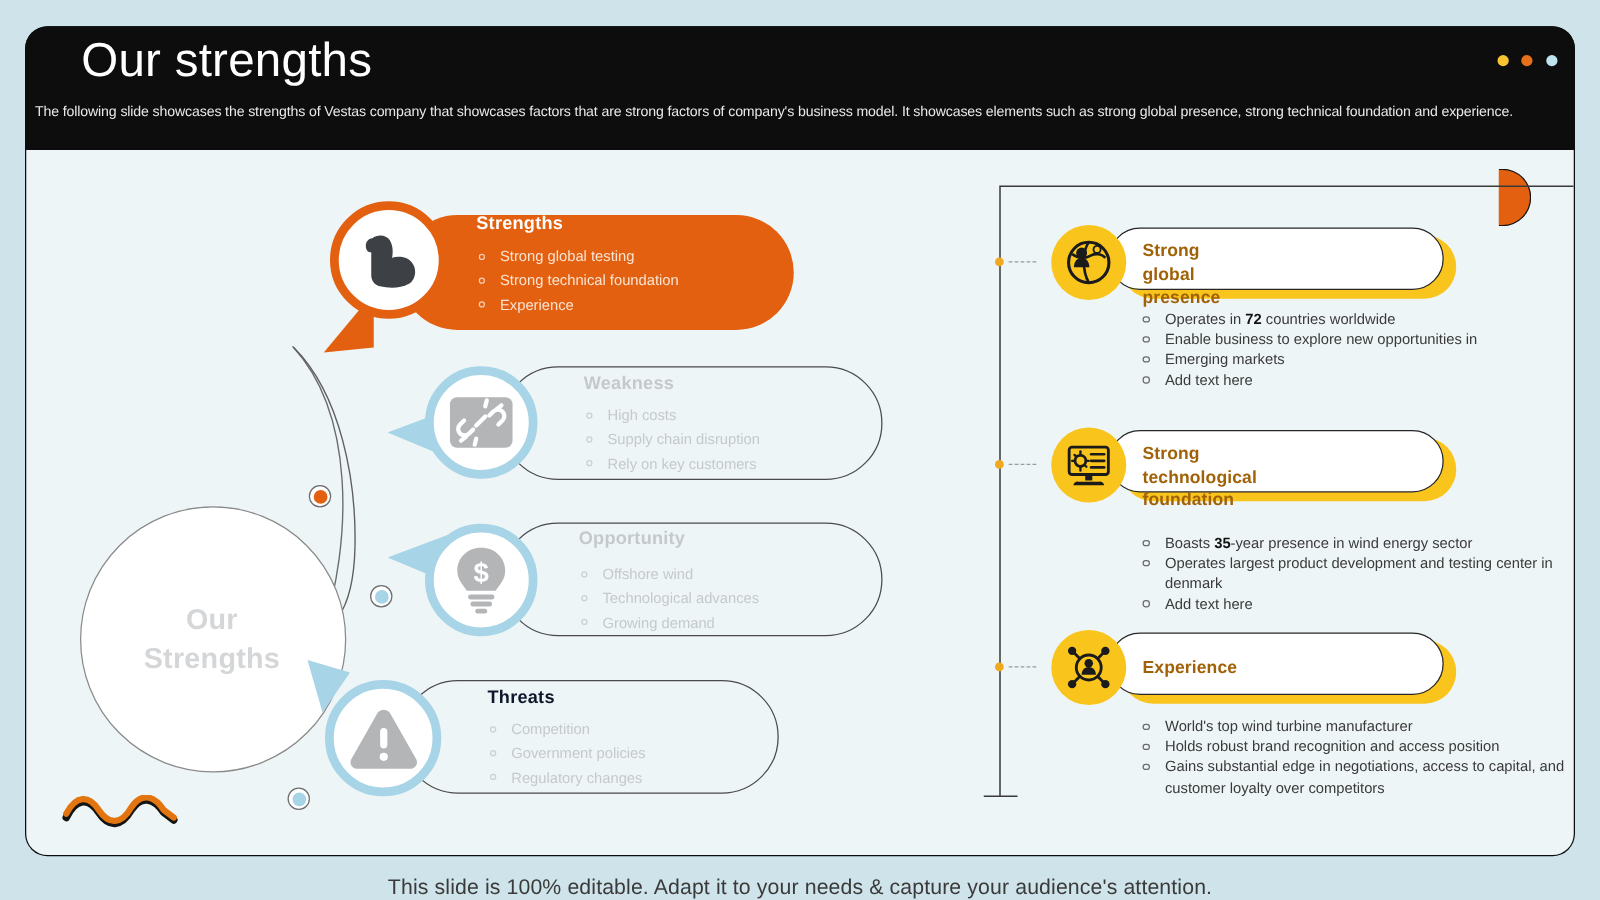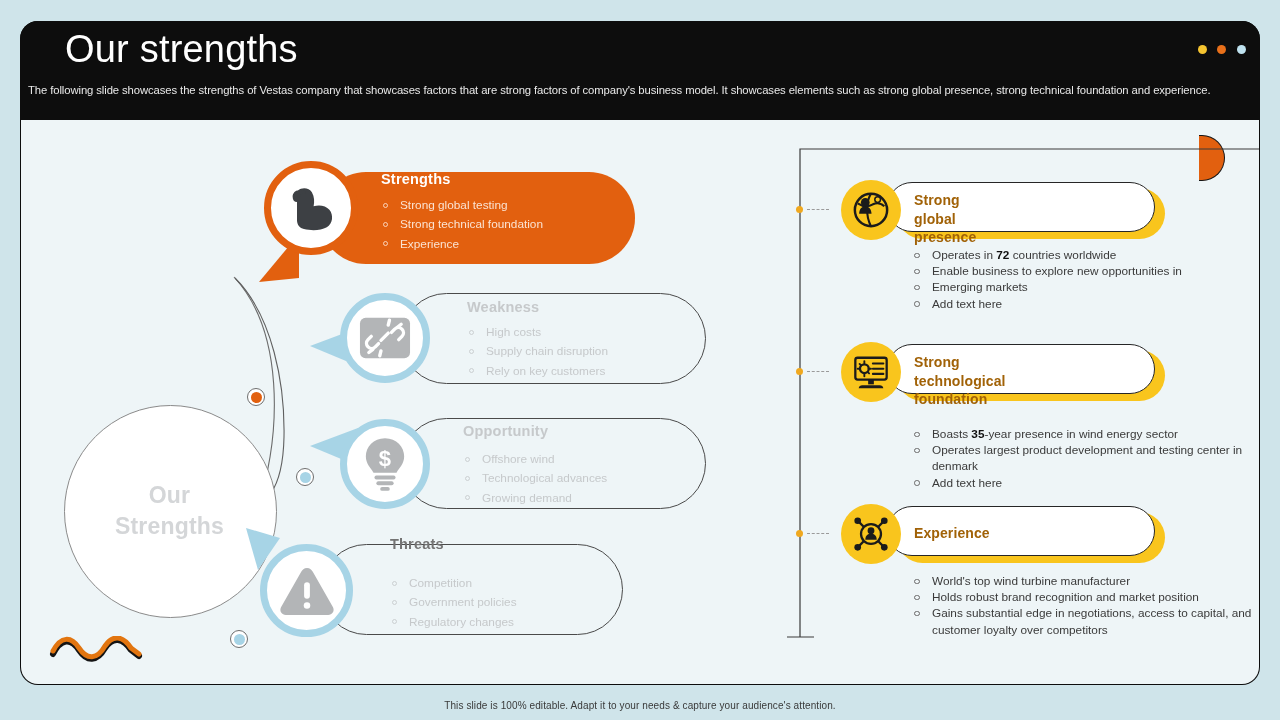--- a/index.html
+++ b/index.html
@@ -121,21 +121,21 @@
   .halfdisc{
     position:absolute;width:26px;height:46px;background:#e2600f;
     border-radius:0 26px 26px 0;border:1.5px solid #151515;border-left:none;
     box-sizing:border-box;
   }
   .squig{position:absolute;}
 
   
   .footer{
     position:absolute;left:0;top:700px;width:1280px;text-align:center;
-    font-size:10px;color:#3a3a3a;letter-spacing:.1px;
+    font-size:17px;color:#3a3a3a;letter-spacing:.1px;
   }
 </style>
 </head>
 <body>
 
 <div class="slide">
 
   <div class="frame"></div>
   <div class="header"></div>
 
@@ -246,21 +246,21 @@
           <rect x="13" y="41" width="22" height="4.2" rx="2" fill="#b3b5b7"></rect>
           <rect x="15" y="47" width="18" height="4.2" rx="2" fill="#b3b5b7"></rect>
           <rect x="19" y="53" width="10" height="4" rx="2" fill="#b3b5b7"></rect>
           <text x="24" y="31" font-size="23" font-weight="700" text-anchor="middle" fill="#ffffff" font-family="Liberation Sans, sans-serif">$</text>
         </svg>
       </div>
     </div>
 
     <div class="swot">
       <div class="swotBody" style="left:300px;top:424px;width:302px;height:91px;"></div>
-      <div class="swotHead" style="left:369px;top:416px;color:#737373;text-align:center;">Threats</div>
+      <div class="swotHead" style="left:369px;top:430px;color:#0f172a;text-align:center;">Threats</div>
       <div class="swotList" style="left:369px;top:454px;color:#c6c9cb;">
         <div>Competition</div>
         <div>Government policies</div>
         <div>Regulatory changes</div>
       </div>
       <svg style="position:absolute;left:207px;top:404px;width:60px;height:54px;" viewBox="0 0 60 54">
         <path d="M52,14 L30,46 L18,4 Z" fill="#a7d4e6"></path>
       </svg>
       <div class="bubble ringBlue" style="left:239px;top:424px;width:93px;height:93px;"></div>
       <div class="glyph" style="left:239px;top:424px;width:93px;height:93px;">
@@ -370,21 +370,21 @@
           <circle cx="34" cy="6" r="3.5" fill="#1b1b1b"></circle>
           <circle cx="6" cy="34" r="3.5" fill="#1b1b1b"></circle>
           <circle cx="34" cy="34" r="3.5" fill="#1b1b1b"></circle>
         </svg>
       </div>
       <div class="pillText" style="left:893px;top:404px;">
         <div>Experience</div>
       </div>
       <div class="tlist" style="left:891px;top:453px;width:340px;">
         <div>World's top wind turbine manufacturer</div>
-        <div>Holds robust brand recognition and market position</div>
+        <div>Holds robust brand recognition and access position</div>
         <div>Gains substantial edge in negotiations, access to capital, and customer loyalty over competitors</div>
       </div>
     </div>
 
   </div>
 
   <div class="footer">This slide is 100% editable. Adapt it to your needs &amp; capture your audience's attention.</div>
 </div>
 
 </body></html>

